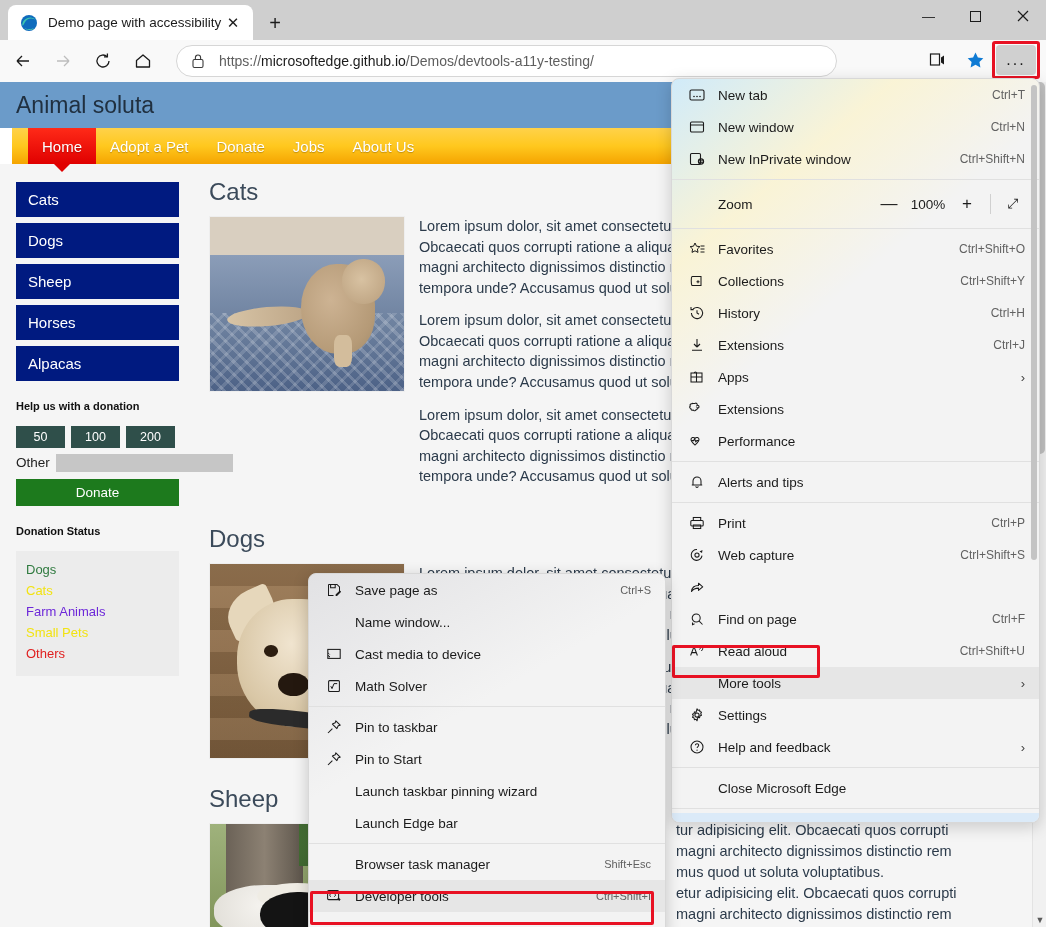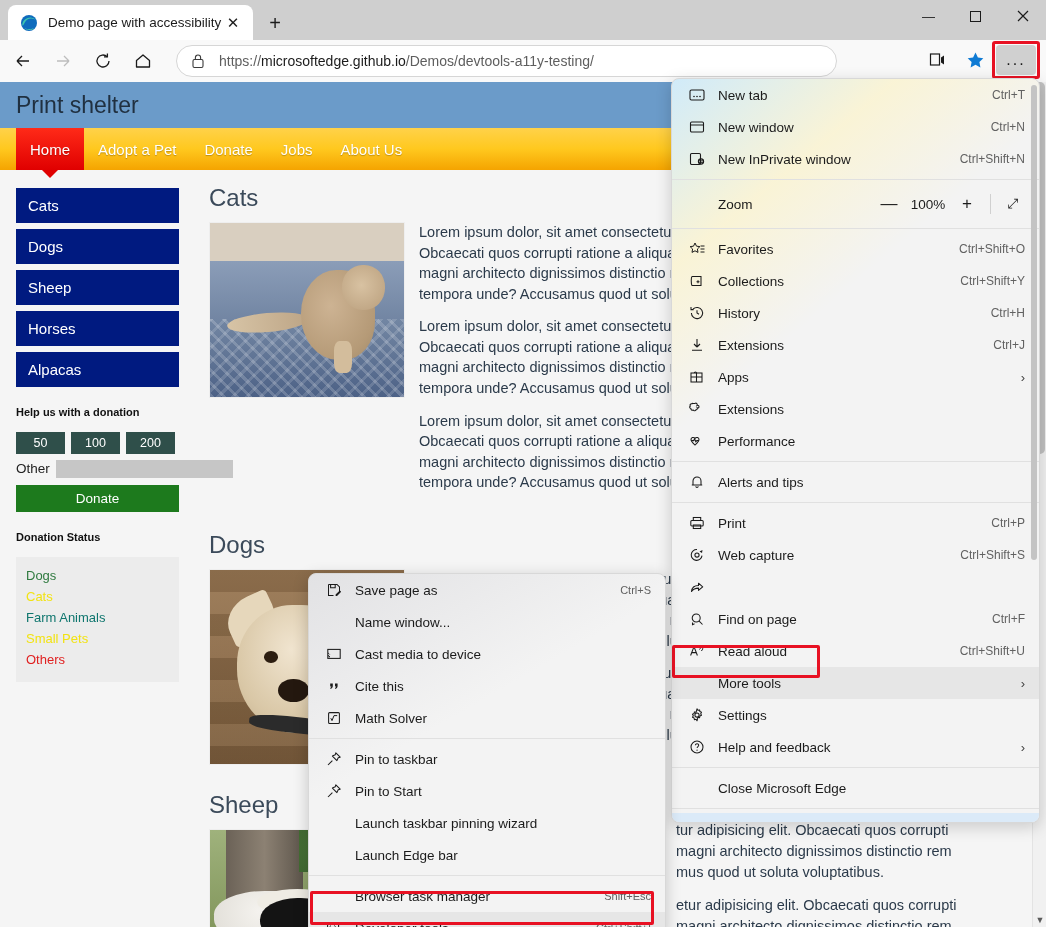--- a/index.html
+++ b/index.html
@@ -78,23 +78,23 @@
   .page {
     position: absolute; left: 0; top: 82px; width: 1032px; height: 845px;
     background: #ffffff; overflow: hidden;
   }
   .site-header {
     height: 46px; background: #6b9bc9; display: flex; align-items: center;
     padding-left: 16px;
   }
   .site-title { font-size: 23px; color: #203040; font-weight: 400; }
   .navbar {
-    height: 42px;
+    height: 36px;
     background: linear-gradient(180deg,#ffd24a 0%, #ffc81e 50%, #f5a400 100%);
-    display: flex; align-items: stretch; padding-left: 16px;
+    display: flex; align-items: stretch; padding-left: 16px; margin-left: 12px;
   }
   .nav-item {
     display: flex; align-items: center; padding: 0 14px; font-size: 15px;
     color: #ffffff; cursor: pointer; font-weight: 400;
     text-shadow: 0 1px 1px rgba(0,0,0,.25);
   }
   .nav-item.active { background: linear-gradient(180deg,#ff2a18 0%, #e00000 100%); position: relative; }
   .nav-item.active:after {
     content: ""; position: absolute; left: 50%; bottom: -8px; margin-left: -8px;
     border-left: 8px solid transparent; border-right: 8px solid transparent;
@@ -335,21 +335,21 @@
     </div>
     <div style="width:46px"></div>
   </div>
 
   <div class="more-btn-wrap">
     <div class="more-btn">...</div>
   </div>
 
   <div class="page">
     <div class="site-header">
-      <span class="site-title">Print shelter</span>
+      <span class="site-title">Animal soluta</span>
     </div>
     <div class="navbar">
       <div class="nav-item active">Home</div>
       <div class="nav-item">Adopt a Pet</div>
       <div class="nav-item">Donate</div>
       <div class="nav-item">Jobs</div>
       <div class="nav-item">About Us</div>
     </div>
 
     <div class="body-wrap">
@@ -369,21 +369,21 @@
         <div class="other-row">
           <span class="other-label">Other</span>
           <input class="other-input" value="" style="">
         </div>
         <button class="donate-btn">Donate</button>
 
         <div class="side-h">Donation Status</div>
         <div class="status-box">
           <div class="status-item" style="color:#2f7a3f">Dogs</div>
           <div class="status-item" style="color:#f2e312">Cats</div>
-          <div class="status-item" style="color:#0f766e">Farm Animals</div>
+          <div class="status-item" style="color:#6d28d9">Farm Animals</div>
           <div class="status-item" style="color:#f2e312">Small Pets</div>
           <div class="status-item" style="color:#e02020">Others</div>
         </div>
       </div>
 
       <div class="content">
         <div class="sec-title">Cats</div>
         <div class="media">
           <div class="thumb">
             <div class="cat-photo">
@@ -436,21 +436,21 @@
           </div>
         </div>
       </div>
     </div>
   </div>
 
   <div style="position:absolute;left:676px;top:820px;width:350px;font-size:14.5px;color:#2b3a4a;line-height:1.45;">
     <div>tur adipisicing elit. Obcaecati quos corrupti</div>
     <div>magni architecto dignissimos distinctio rem</div>
     <div>mus quod ut soluta voluptatibus.</div>
-    <div style="margin-top:12px">etur adipisicing elit. Obcaecati quos corrupti</div>
+    <div style="margin-top:0">etur adipisicing elit. Obcaecati quos corrupti</div>
     <div>magni architecto dignissimos distinctio rem</div>
   </div>
 
   <div class="pg-scroll">
     <div class="thumbbar"></div>
     <div class="arrow-dn">▼</div>
   </div>
 
   <div class="edge-menu">
 
@@ -729,29 +729,20 @@
             <path d="M3.6 10.8a3.5 3.5 0 0 0-1.5-1.5M3.6 8.4a5.8 5.8 0 0 0-1.5-1.4" fill="none" stroke="#1b1b1b" stroke-width="1"></path>
             <circle cx="3.2" cy="10.8" r=".7" fill="#1b1b1b"></circle>
           </svg>
       </span>
       <span class="lbl">Cast media to device</span>
       <span class="acc"></span>
     </div>
     <div class="sm-mi">
       <span class="ic">
         <svg width="16" height="16" viewBox="0 0 16 16">
-            <path d="M4.2 5.5h2.6v2.6c0 1.5-.8 2.4-2.2 2.8l-.4-1c.8-.3 1.2-.7 1.2-1.3H4.2zM9 5.5h2.6v2.6c0 1.5-.8 2.4-2.2 2.8l-.4-1c.8-.3 1.2-.7 1.2-1.3H9z" fill="#1b1b1b"></path>
-          </svg>
-      </span>
-      <span class="lbl">Cite this</span>
-      <span class="acc"></span>
-    </div>
-    <div class="sm-mi">
-      <span class="ic">
-        <svg width="16" height="16" viewBox="0 0 16 16">
             <rect x="2.6" y="2.6" width="10.8" height="10.8" rx="1" fill="none" stroke="#1b1b1b" stroke-width="1.05"></rect>
             <path d="M4.8 8.2l1.2 2.4 2-5h3.2" fill="none" stroke="#1b1b1b" stroke-width="1"></path>
           </svg>
       </span>
       <span class="lbl">Math Solver</span>
       <span class="acc"></span>
     </div>
 
     <div class="sep"></div>
 

